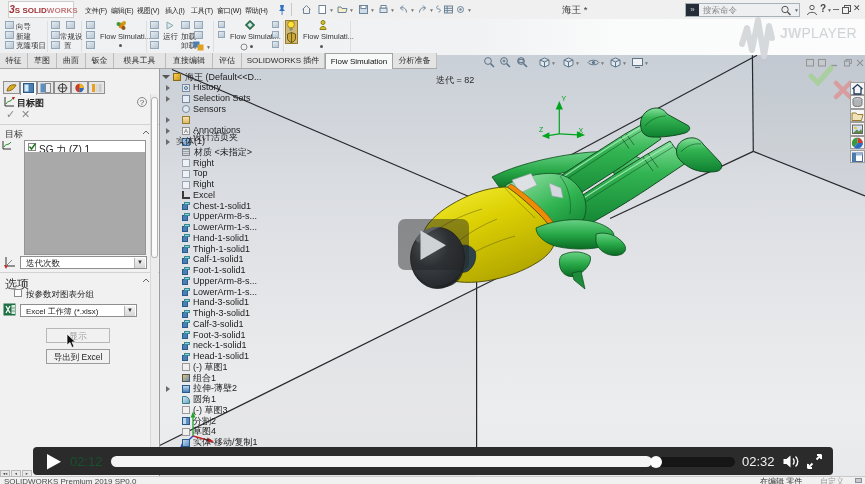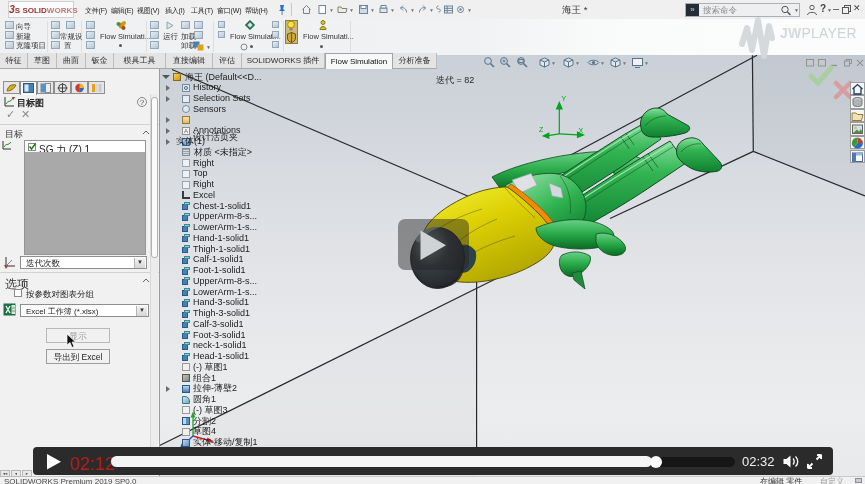--- a/index.html
+++ b/index.html
@@ -517,21 +517,21 @@
       <path d="M1,4 L4,1 L7,4" stroke="#666" fill="none"></path>
     </svg>
 <div class="abs" style="left:14px;top:289px;width:8px;height:8px;background:#fff;border:1px solid #8a8a8a"></div>
 <span class="abs" style="left:26px;top:288.5px;font-size:8.5px;color:#222">按参数对图表分组</span>
 <svg class="abs" style="left:3px;top:303px" width="13" height="13" viewBox="0 0 13 13">
       <rect x="0.5" y="0.5" width="12" height="12" fill="#1e7145"></rect>
       <path d="M3,3 L7,10 M7,3 L3,10" stroke="#fff" stroke-width="1.3"></path>
       <rect x="8.5" y="2" width="3.5" height="9" fill="#d8e8dc"></rect>
       <path d="M8.5,5 L12,5 M8.5,8 L12,8" stroke="#1e7145" stroke-width="0.6"></path>
     </svg>
-<div class="combo" style="left:20px;top:304px;width:129px"><span style="padding-left:5px;font-size:8px">Excel 工作簿 (*.xlsx)</span><span class="da">▼</span></div>
+<div class="combo" style="left:20px;top:304px;width:117px"><span style="padding-left:5px;font-size:8px">Excel 工作簿 (*.xlsx)</span><span class="da">▼</span></div>
 <div class="abs" style="left:46px;top:328px;width:64px;height:15px;border:1px solid #b8b8b8;background:#f1f1f1;color:#a3a3a3;font-size:9px;text-align:center;line-height:14px">显示</div>
 <div class="abs" style="left:46px;top:349px;width:64px;height:15px;border:1px solid #9c9c9c;background:#f1f1f1;color:#222;font-size:8.5px;text-align:center;line-height:14px">导出到 Excel</div>
 <svg class="abs" style="left:66px;top:334px" width="11" height="15" viewBox="0 0 11 15">
       <path d="M1,0 L1,11 L4,8.5 L6,13.5 L8,12.5 L6,8 L9.5,8 Z" fill="#111" stroke="#fff" stroke-width="0.7"></path>
     </svg>
 <div class="abs" style="left:150px;top:94px;width:8px;height:376px;background:#ececec;border-left:1px solid #d8d8d8"></div>
 <div class="abs" style="left:150.5px;top:97px;width:7px;height:161px;background:#fafafa;border:1px solid #b0b0b0;border-radius:3px"></div>
 <span class="abs" style="left:436px;top:74px;font-size:9px;color:#2a2a2a">迭代 = 82</span>
 <svg class="abs" style="left:483px;top:56px" width="13" height="13" viewBox="0 0 13 13">
       <circle cx="5" cy="5" r="3.4" stroke="#5d7487" fill="none"></circle>
@@ -624,21 +624,21 @@
 <text x="45" y="26" font-size="14" font-weight="bold" fill="#d7d9db" letter-spacing="0.2" font-family="Liberation Sans, sans-serif">JW<tspan font-weight="normal" fill="#cfd3d6">PLAYER</tspan></text>
 </svg>
 <div class="abs" style="left:398px;top:219px;width:71px;height:51px;background:rgba(35,35,35,0.46);border-radius:7px"></div>
 <svg class="abs" style="left:420px;top:230px" width="27" height="31" viewBox="0 0 27 31">
       <polygon points="0.5,0.5 0.5,30 26,15.3" fill="#d7dadc" opacity="0.95"></polygon>
     </svg>
 <div id="vbar" class="abs"></div>
 <svg class="abs" style="left:47px;top:454px" width="15" height="16" viewBox="0 0 15 16">
       <polygon points="0,0 0,15.5 14,7.7" fill="#ffffff"></polygon>
     </svg>
-<span class="abs" style="left:70px;top:454px;font-size:18px;color:#b91c1c">02:12</span>
+<span class="abs" style="left:70px;top:454px;font-size:13px;color:#14532d">02:12</span>
 <div class="abs" style="left:111px;top:456px;width:541px;height:11px;background:#f4f4f4;border-radius:5.5px"></div>
 <div class="abs" style="left:655px;top:456.5px;width:80px;height:10px;background:#161616;border-radius:0 5px 5px 0"></div>
 <div class="abs" style="left:650px;top:455.5px;width:12px;height:12px;background:#fdfdfd;border-radius:6px"></div>
 <span class="abs" style="left:742px;top:454px;font-size:13px;color:#f0f0f0">02:32</span>
 <svg class="abs" style="left:783px;top:455px" width="17" height="13" viewBox="0 0 17 13">
 <polygon points="0.5,4 3.5,4 7.5,0.5 7.5,12.5 3.5,9 0.5,9" fill="#fff"></polygon>
 <path d="M10,3.5 C11.5,5 11.5,8 10,9.5 M12.5,1.5 C15.5,4 15.5,9 12.5,11.5" stroke="#fff" stroke-width="1.4" fill="none"></path>
     </svg>
 <svg class="abs" style="left:806px;top:453px" width="17" height="17" viewBox="0 0 17 17">
 <g stroke="#fff" stroke-width="1.8" fill="none">

